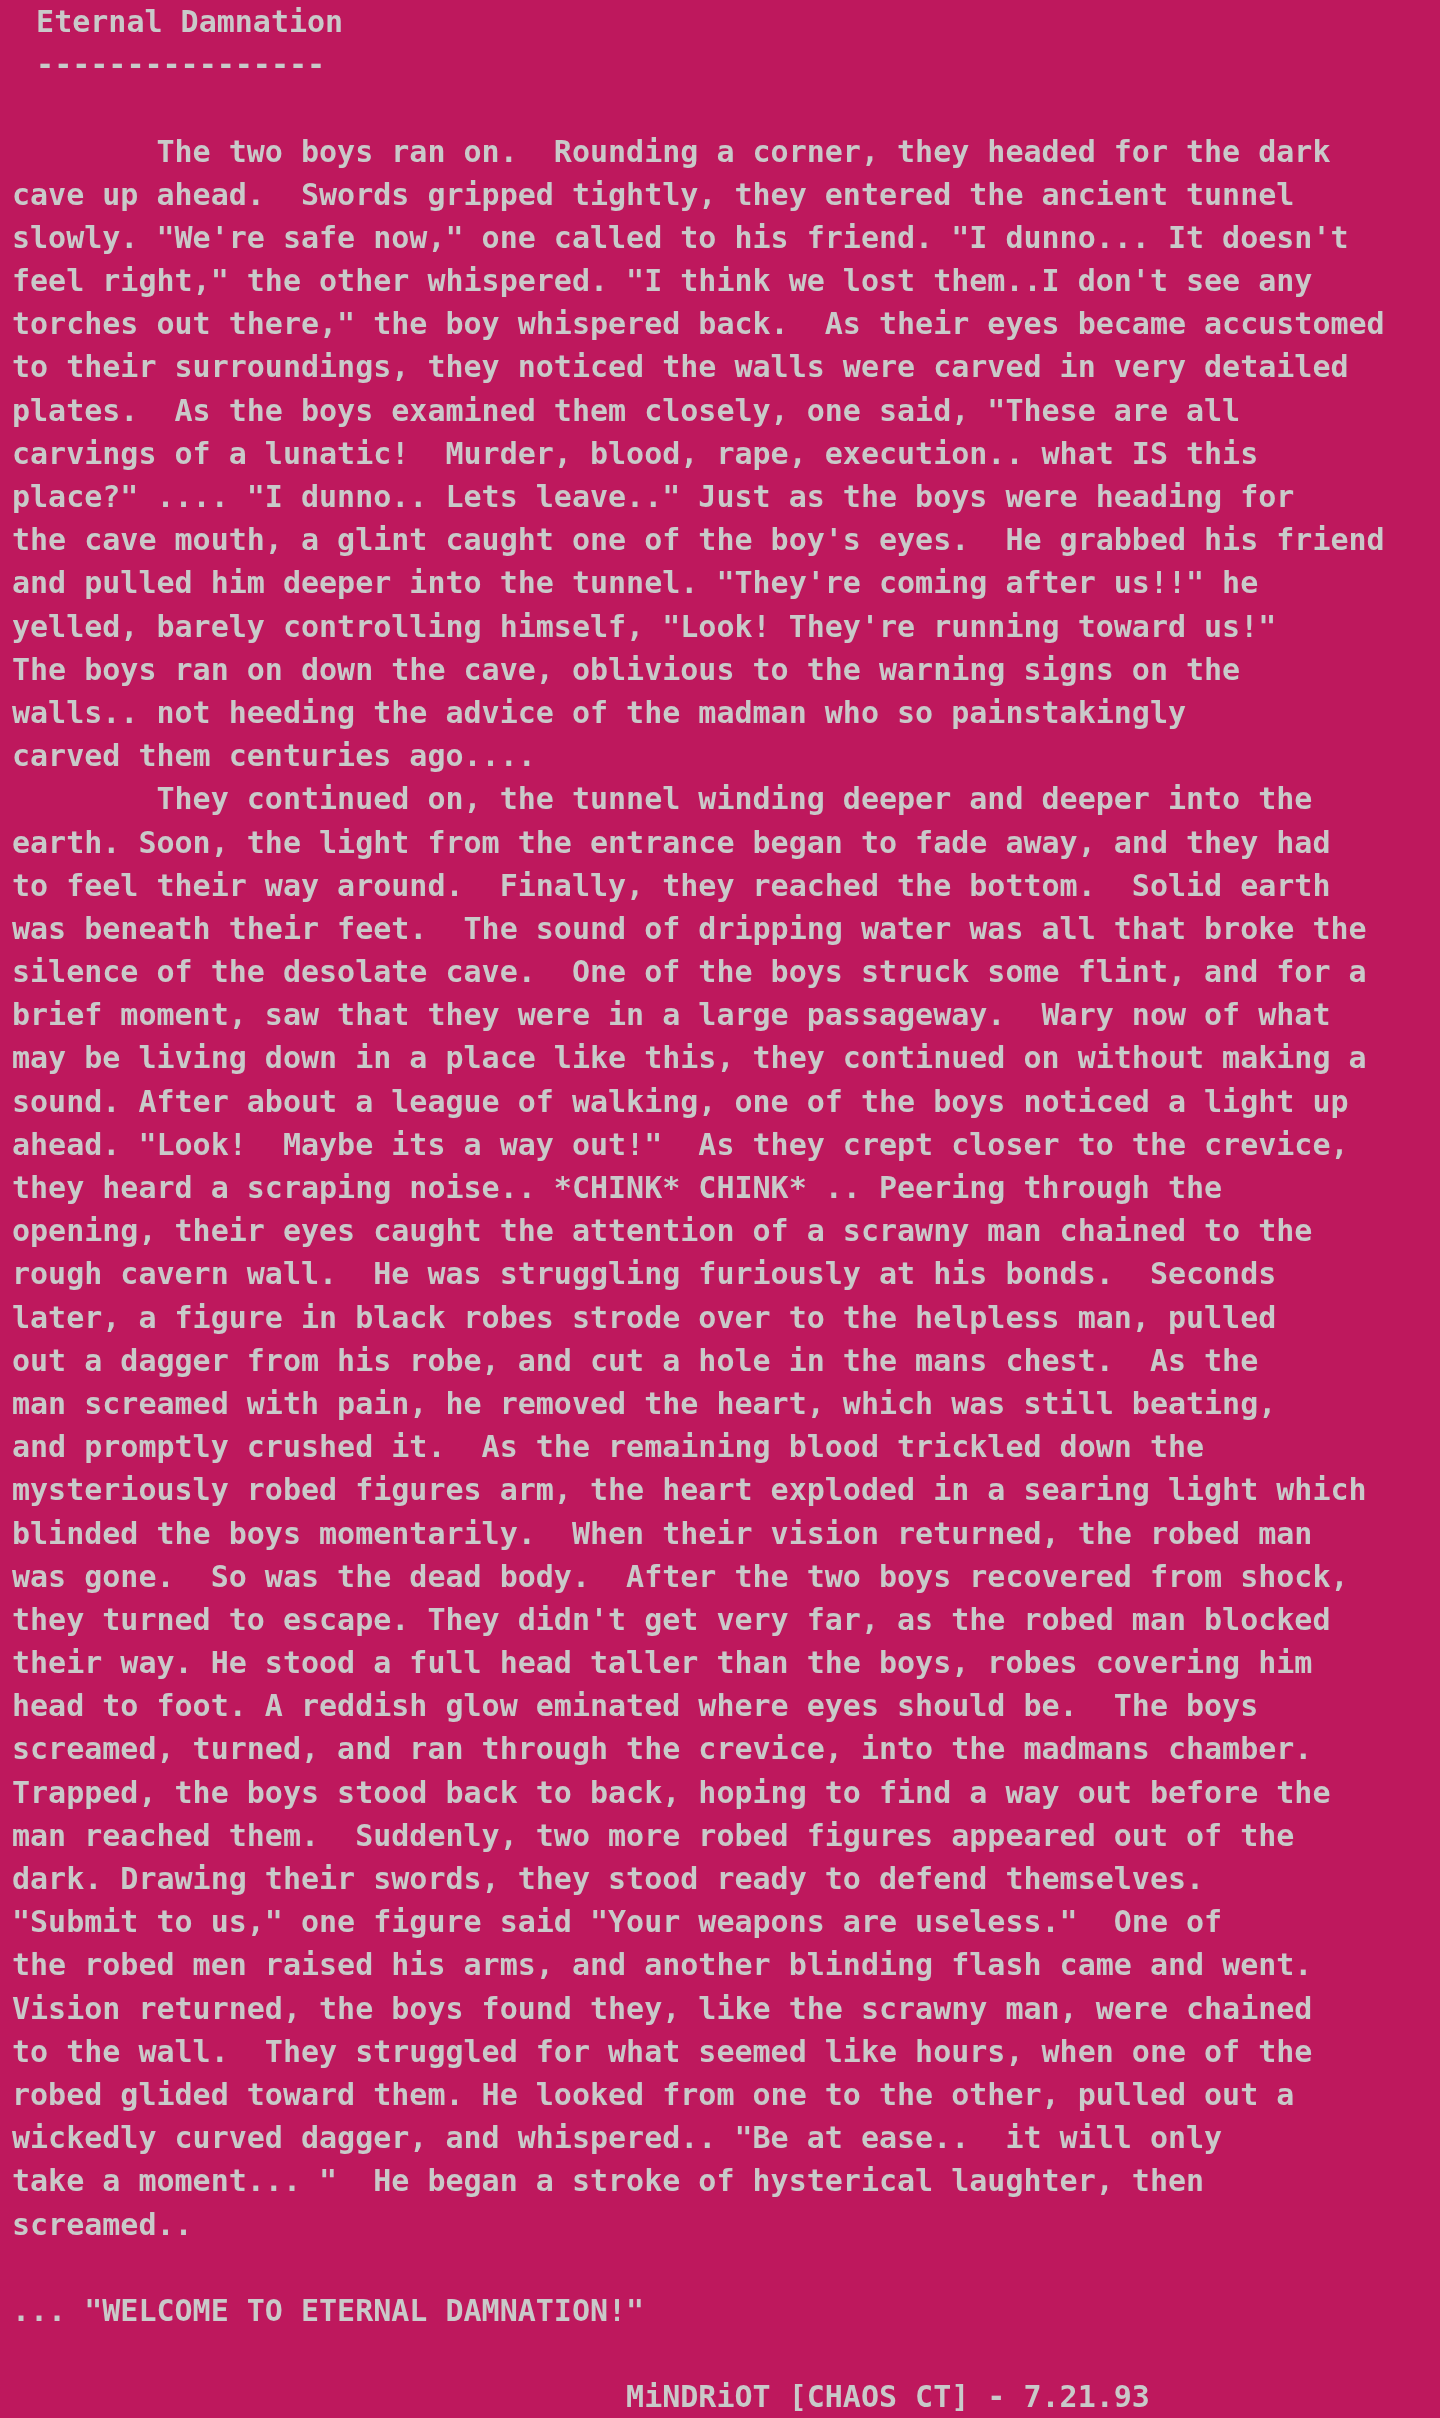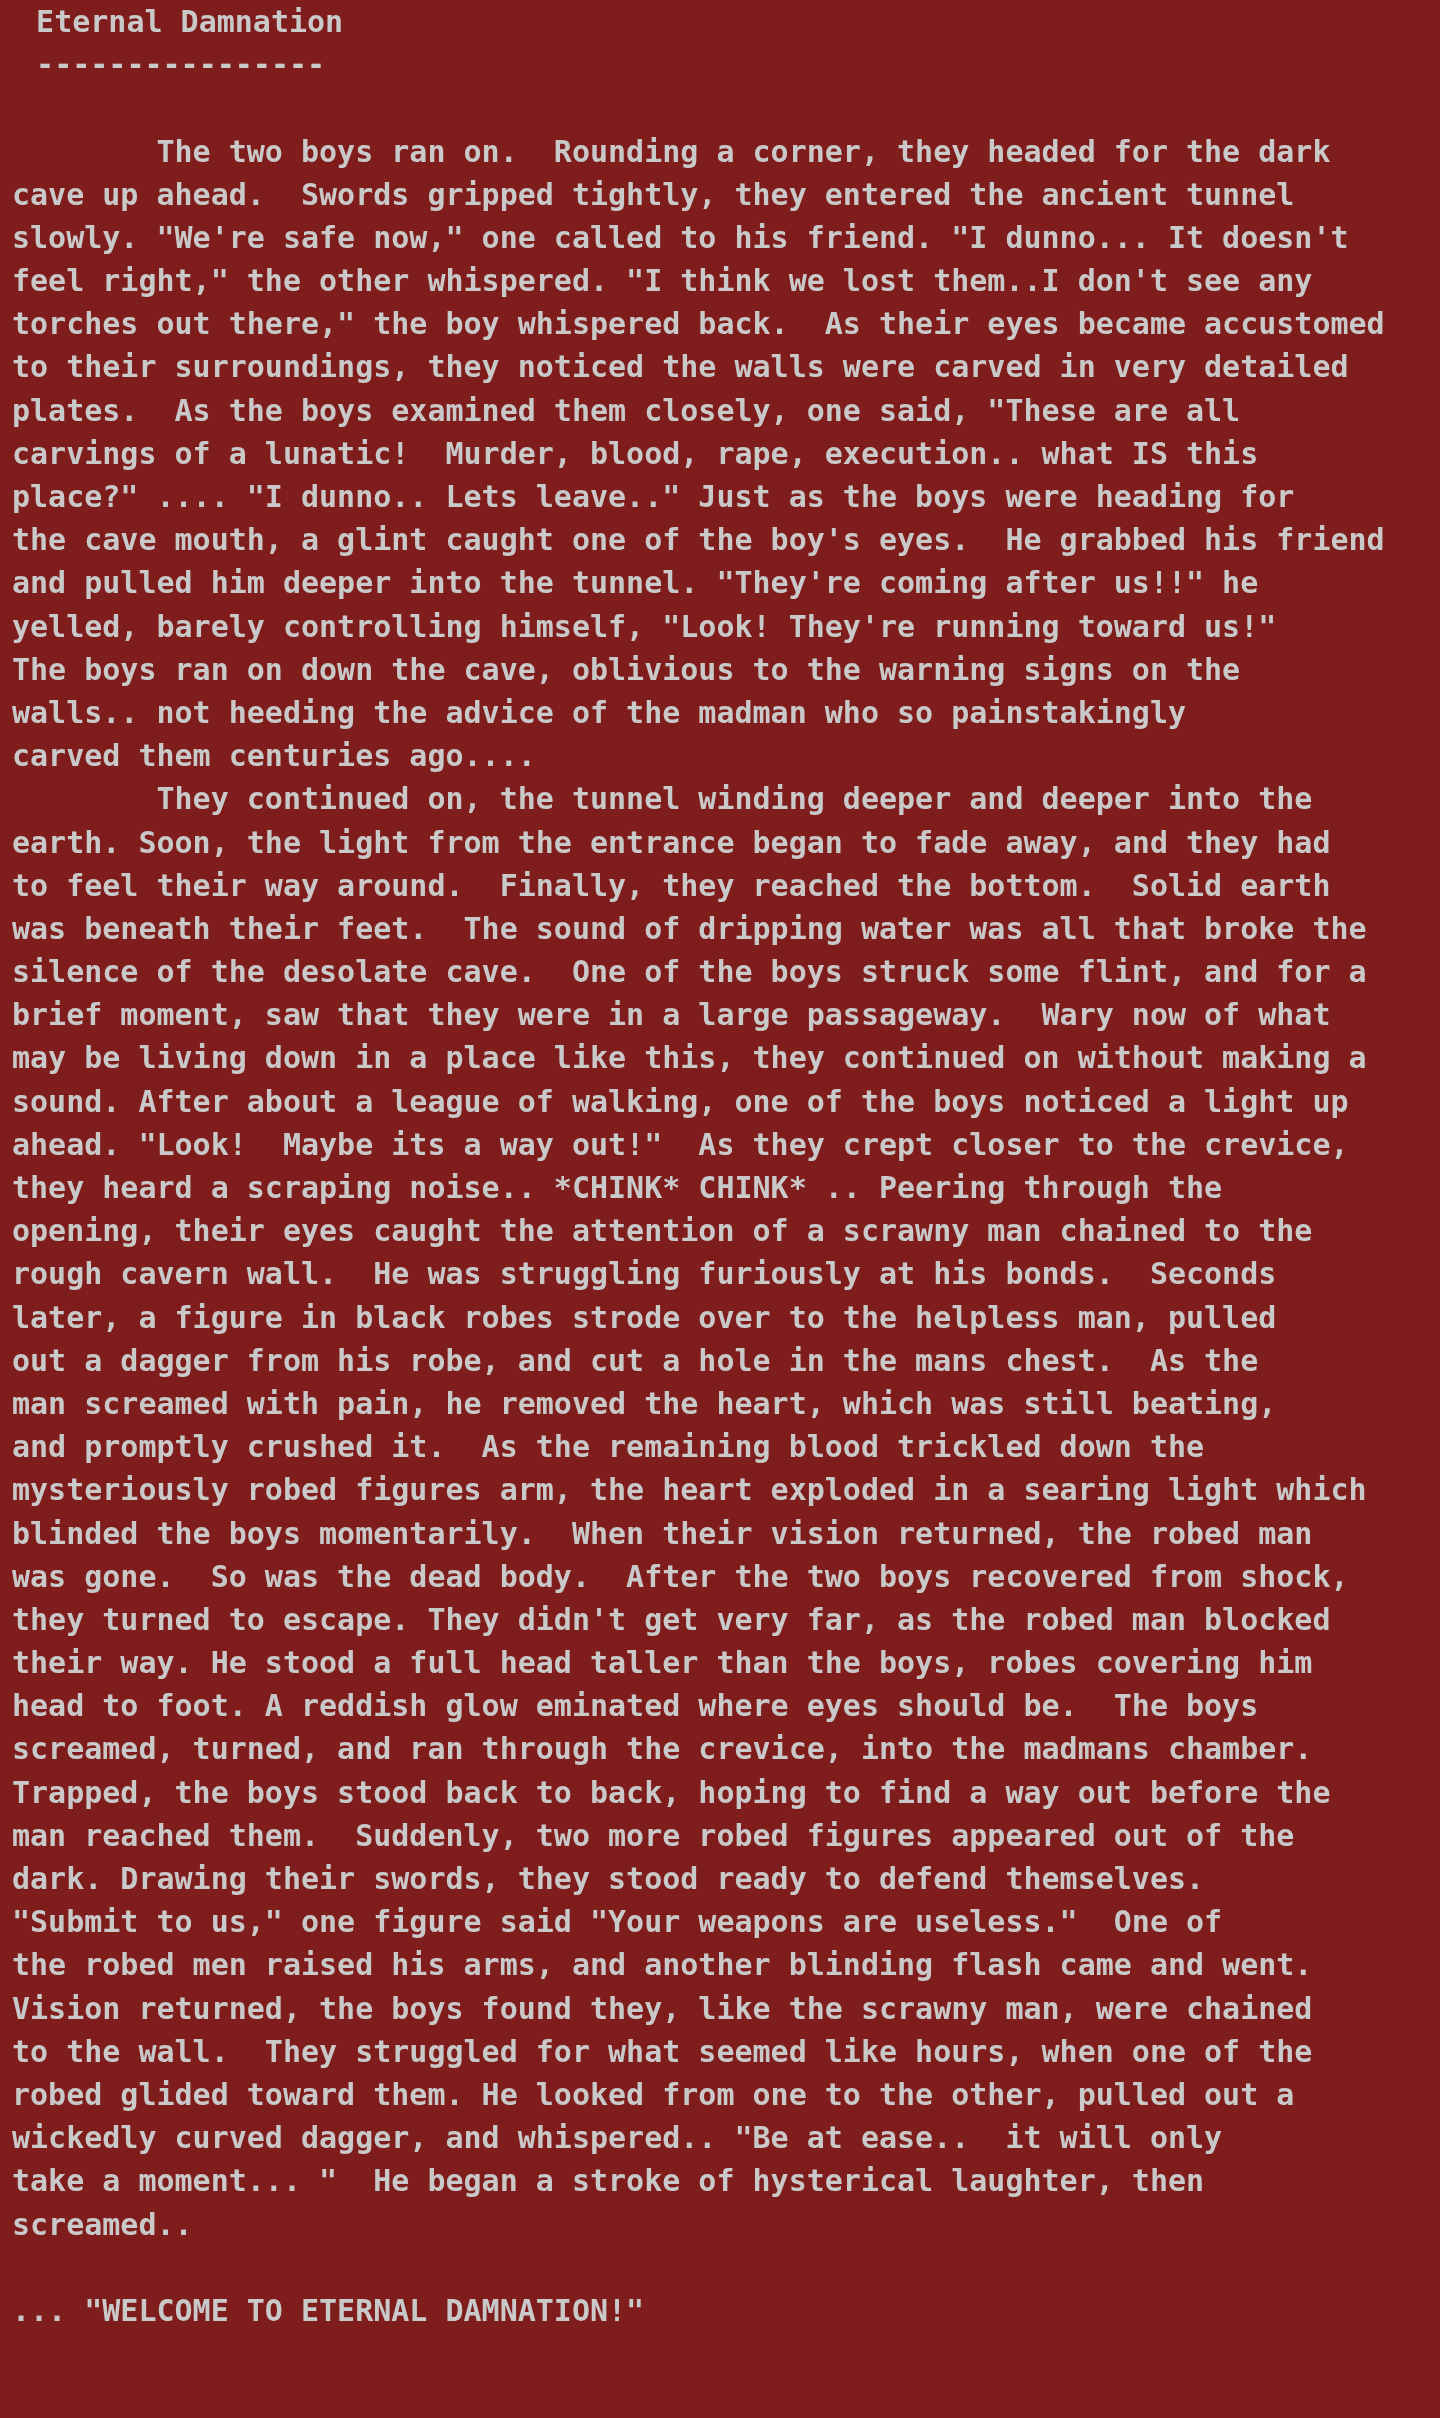--- a/index.html
+++ b/index.html
@@ -4,21 +4,21 @@
 <style>
   html, body {
     margin: 0;
     padding: 0;
     background: #000000;
   }
   .screen {
     position: relative;
     width: 1440px;
     height: 2418px;
-    background: #7f1d1d;
+    background: #be185d;
     overflow: hidden;
   }
   pre {
     margin: 0;
     padding: 0;
     font-family: "DejaVu Sans Mono", "Liberation Mono", monospace;
     font-weight: bold;
     font-size: 30px;
     line-height: 43.18px;
     color: #c9c9c9;
@@ -80,13 +80,14 @@
 dark. Drawing their swords, they stood ready to defend themselves.
 "Submit to us," one figure said "Your weapons are useless."  One of
 the robed men raised his arms, and another blinding flash came and went.
 Vision returned, the boys found they, like the scrawny man, were chained
 to the wall.  They struggled for what seemed like hours, when one of the
 robed glided toward them. He looked from one to the other, pulled out a
 wickedly curved dagger, and whispered.. "Be at ease..  it will only
 take a moment... "  He began a stroke of hysterical laughter, then
 screamed..</pre>
   <pre class="gap-above">... "WELCOME TO ETERNAL DAMNATION!"</pre>
+  <pre class="gap-above">                                  MiNDRiOT [CHAOS CT] - 7.21.93</pre>
 </div>
 
 </body></html>

